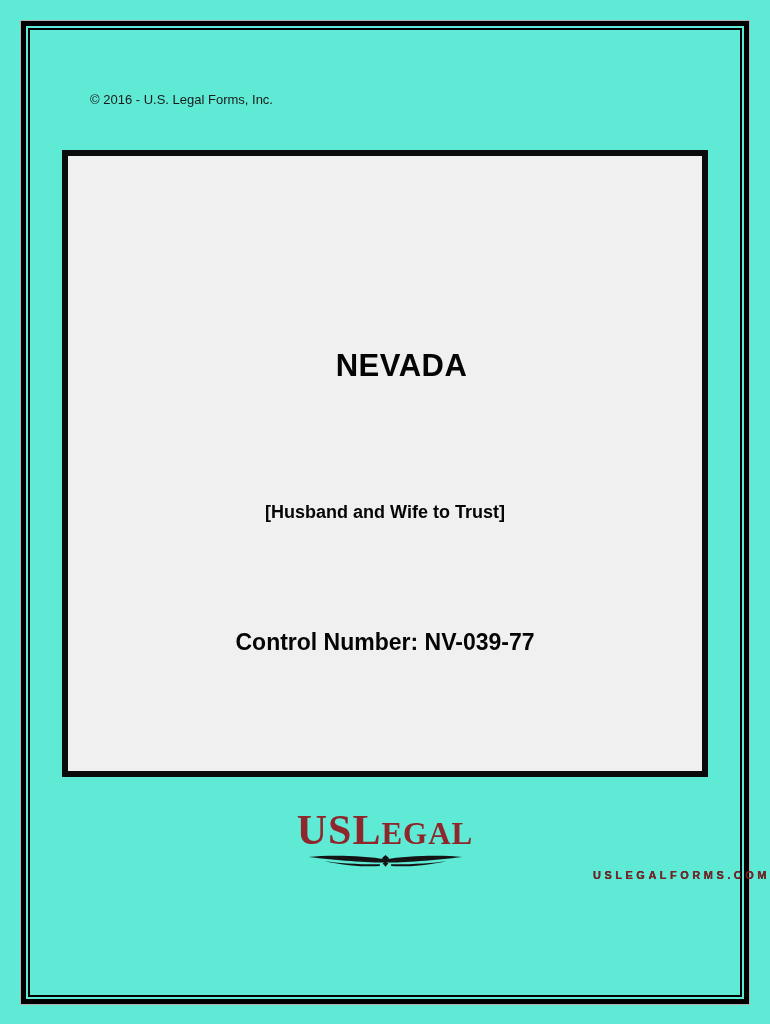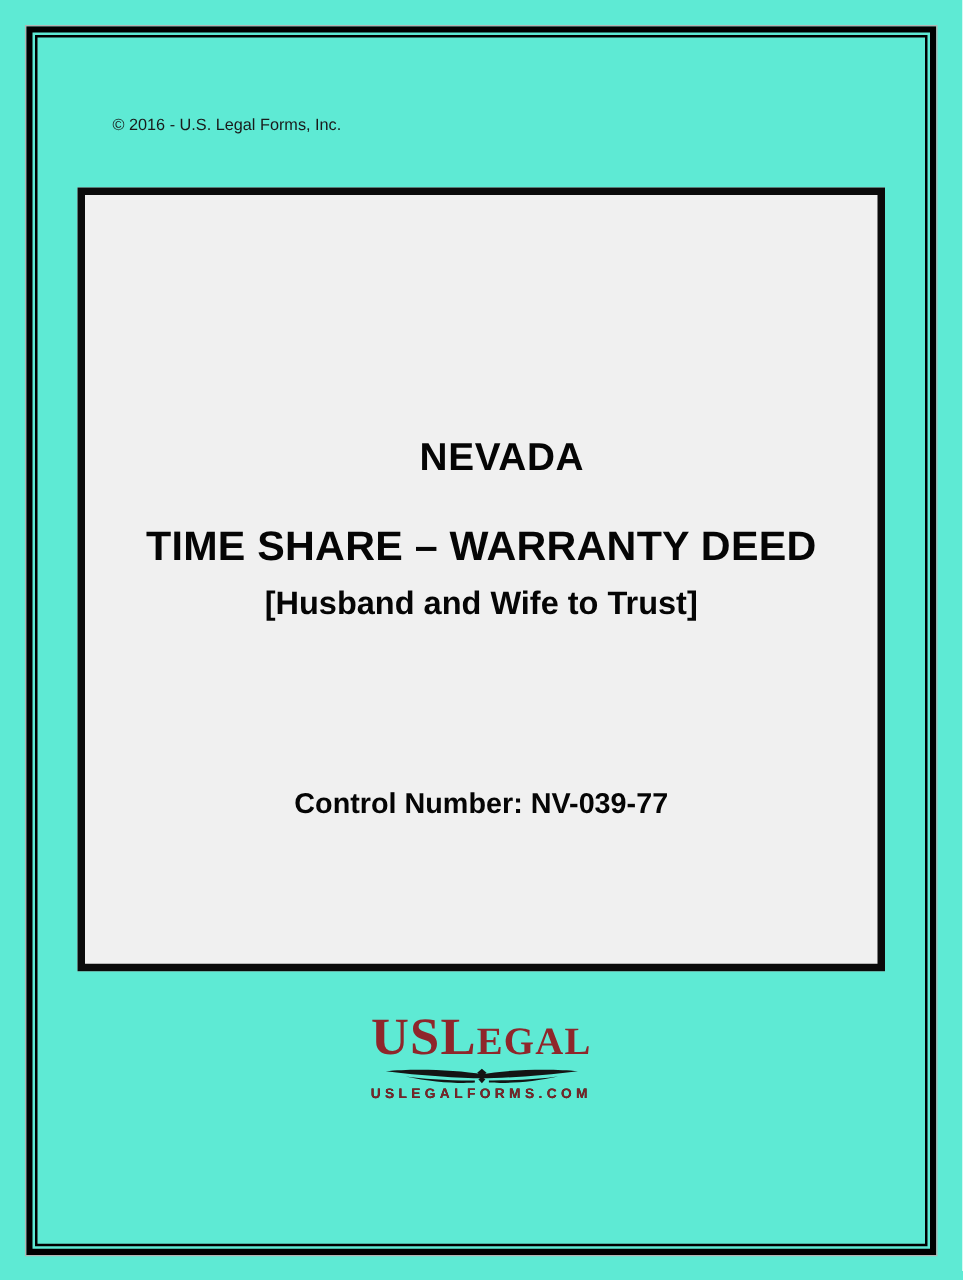--- a/index.html
+++ b/index.html
@@ -43,21 +43,21 @@
   .cover-box .centered {
     position: absolute;
     left: 0; width: 100%;
     text-align: center;
     color: #050505;
     font-weight: bold;
     line-height: 1.15;
   }
   .state-title    { top: 192px; font-size: 31px; letter-spacing: 0.5px; padding-left: 33px; }
   .form-title     { top: 262px; font-size: 33px; letter-spacing: 0.2px; }
-  .form-subtitle  { top: 312px; font-size: 26px; }
+  .form-subtitle  { top: 346px; font-size: 18px; }
   .control-number { top: 447px; font-size: 23px; margin-top: 26px; }
   .logo {
     position: absolute;
     left: 0; right: 0; top: 812px;
     text-align: center;
     user-select: none;
   }
   .wordmark {
     font-family: Liberation Serif, serif;
     font-weight: 600;
@@ -71,36 +71,36 @@
   .eagle { margin-top: -3px; height: 15px; }
   .eagle svg { display: inline-block; vertical-align: top; }
   .domain {
     margin-top: 0px;
     font-size: 11px;
     font-weight: bold;
     letter-spacing: 3.5px;
     color: #7a2428;
     text-shadow: 0 0 0.4px #2a0c0d;
     white-space: nowrap;
+    text-align: right;
   }
 </style>
 </head>
 <body>
 
 <div class="page">
 
   <div class="frame-outer">
     <div class="frame-inner"></div>
   </div>
 
   <div class="copyright">© 2016 - U.S. Legal Forms, Inc.</div>
 
   <div class="cover-box">
     <div class="centered state-title">NEVADA</div>
-    <div class="centered form-title">TIME SHARE – WARRANTY DEED</div>
     <div class="centered form-subtitle">[Husband and Wife to Trust]</div>
     <div class="centered control-number">Control Number: NV-039-77</div>
   </div>
 
   <div class="logo">
     <div class="wordmark"><span class="wm-big">USL</span><span class="wm-small">EGAL</span></div>
     <div class="eagle">
       <svg width="165" height="15" viewBox="0 0 170 16" aria-hidden="true">
         <g fill="#141414">
           <path d="M85 1 L89 4.5 L86 7 L84 7 L81 4.5 Z"></path>

